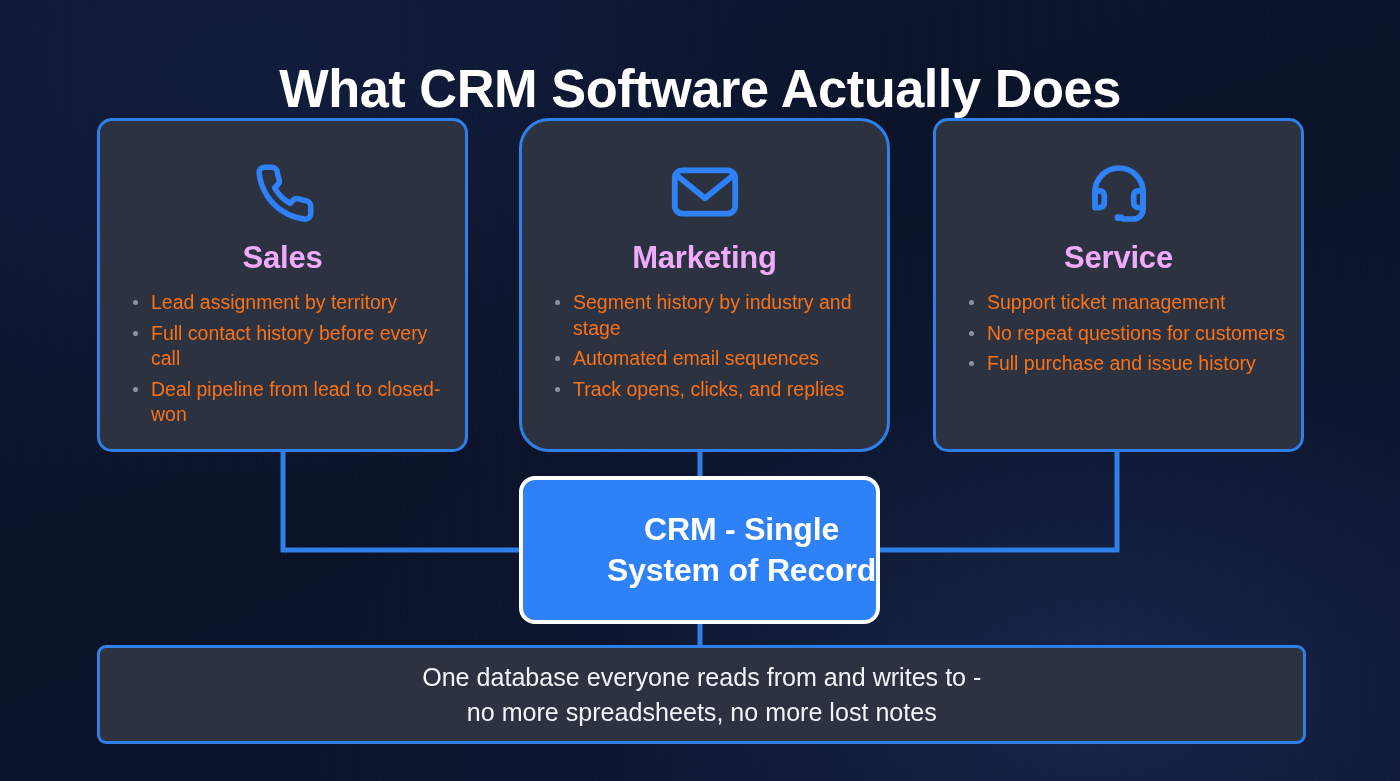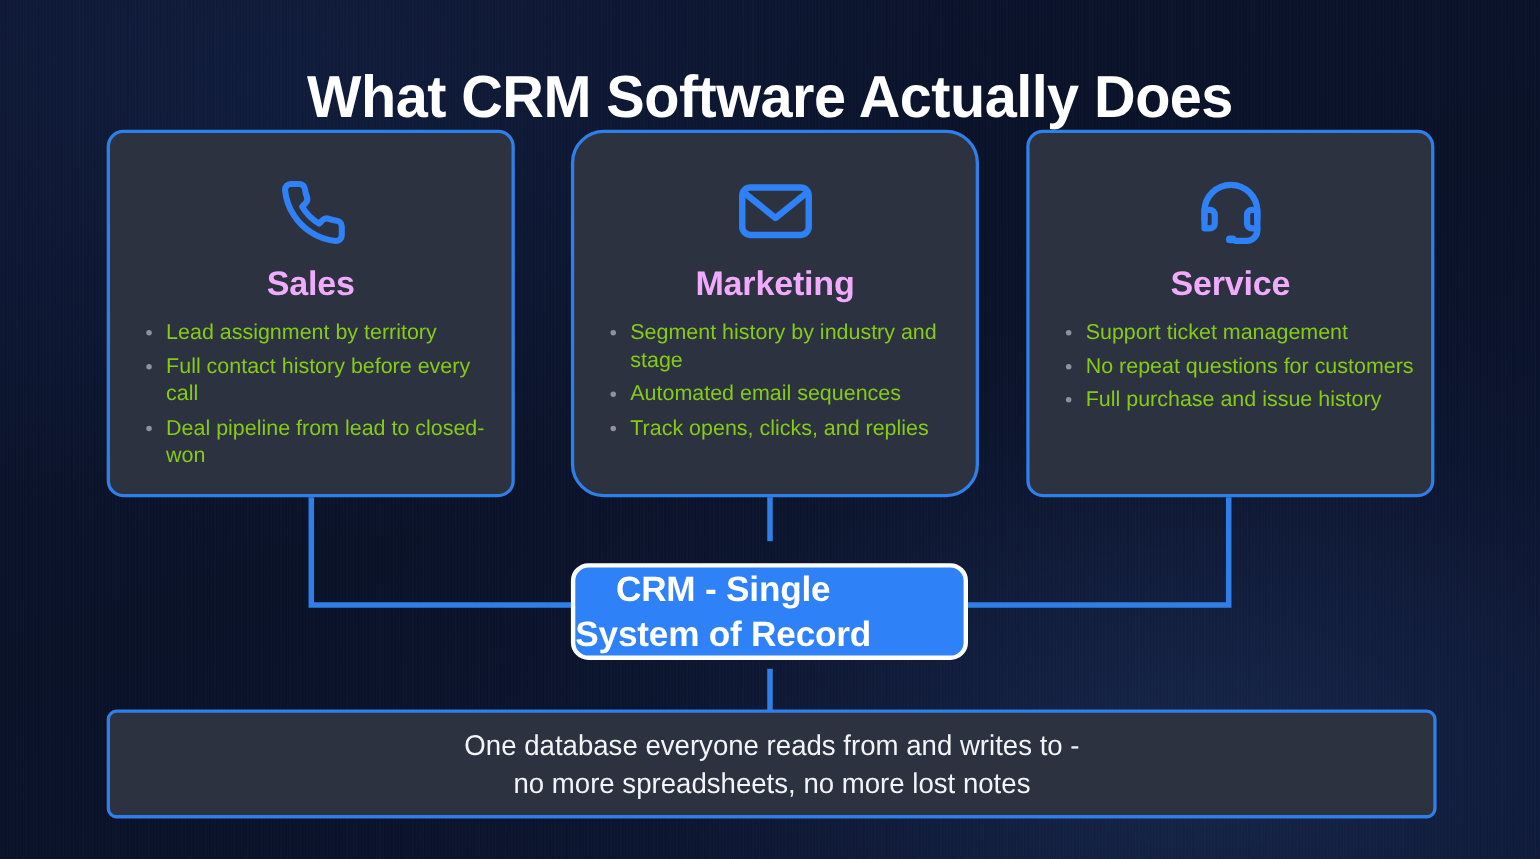--- a/index.html
+++ b/index.html
@@ -88,51 +88,51 @@
     margin-top: 2px;
     letter-spacing: -0.2px;
   }
   .card-list {
     margin: 14px 0 0 0;
     padding: 0 14px 0 32px;
     list-style: none;
   }
   .card-list li {
     position: relative;
-    color: #84cc16;
+    color: #f97316;
     font-size: 19.5px;
     line-height: 25.5px;
     margin-bottom: 5px;
     padding-left: 19px;
   }
   .card-list li::before {
     content: "";
     position: absolute;
     left: 1px;
     top: 10px;
     width: 5px;
     height: 5px;
     border-radius: 50%;
     background: #8d939e;
   }
 
   
   #crm-node {
     position: absolute;
     left: 519px;
-    top: 512px;
+    top: 476px;
     width: 361px;
-    height: 88px;
+    height: 148px;
     box-sizing: border-box;
     border: 4px solid #ffffff;
     border-radius: 16px;
     background: #2f81f7;
     display: flex;
     align-items: center;
-    justify-content: flex-start;
+    justify-content: flex-end;
     z-index: 6;
   }
   #crm-label {
     color: #ffffff;
     font-size: 32px;
     font-weight: 700;
     line-height: 41px;
     text-align: center;
     white-space: pre-line;
     letter-spacing: -0.2px;

